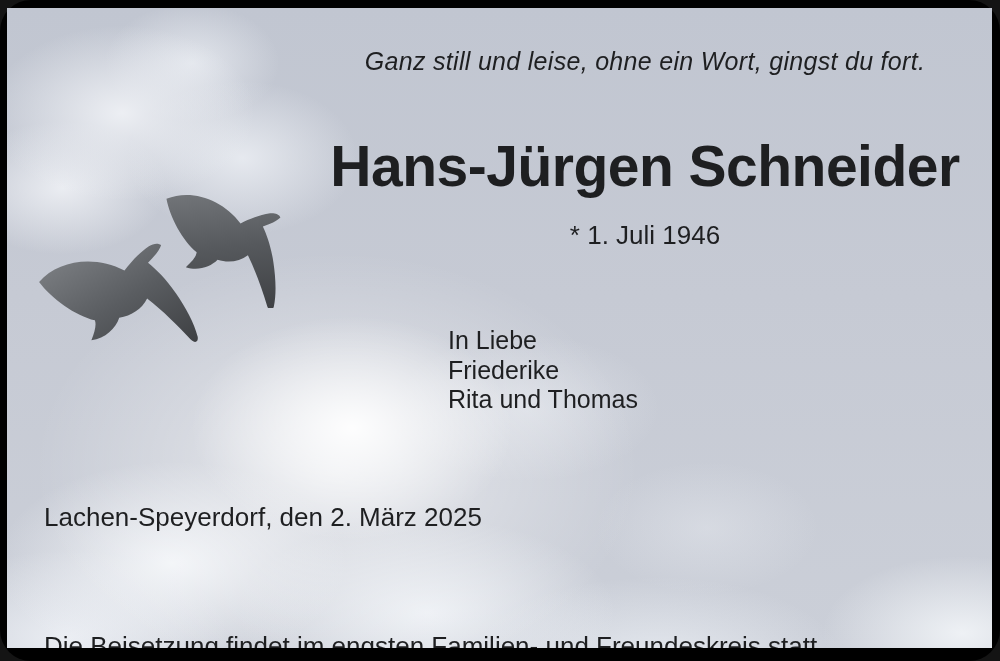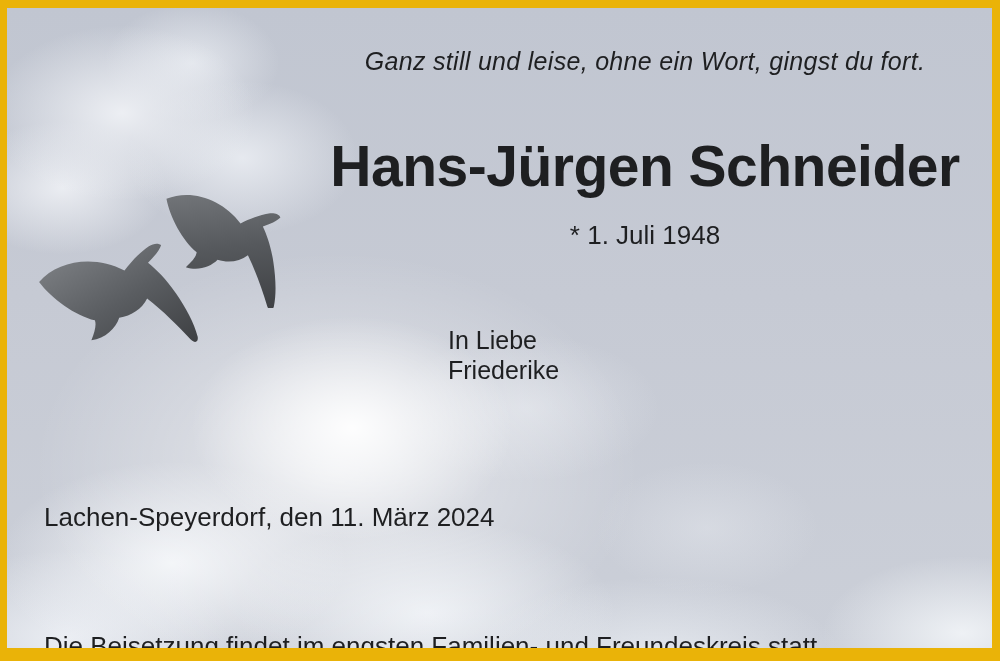--- a/index.html
+++ b/index.html
@@ -10,21 +10,22 @@
     background: #141414;
     font-family: "Liberation Sans", "DejaVu Sans", sans-serif;
     overflow: hidden;
   }
 
   
   .frame {
     position: relative;
     width: 1000px;
     height: 661px;
-    background: #eab308;
+    background: #000000;
+    border-radius: 31px;
   }
 
   
   .notice {
     position: absolute;
     left: 7px;
     top: 8px;
     width: 985px;
     height: 640px;
     overflow: hidden;
@@ -172,26 +173,27 @@
           C70,112 72,104 70,99
           C48,94 20,74 6,55 Z"></path>
       </g>
     </svg>
 
     <div class="quote">Ganz still und leise, ohne ein Wort, gingst du fort.</div>
 
     <div class="name">Hans-Jürgen Schneider</div>
 
     <div class="dates">
-      <span>* 1. Juli 1948</span>
+      <span>* 1. Juli 1946</span>
     </div>
 
     <div class="family">
       <div>In Liebe</div>
       <div>Friederike</div>
+      <div>Rita und Thomas</div>
     </div>
 
-    <div class="place-date">Lachen-Speyerdorf, den 11. März 2024</div>
+    <div class="place-date">Lachen-Speyerdorf, den 2. März 2025</div>
 
     <div class="funeral-note">Die Beisetzung findet im engsten Familien- und Freundeskreis statt.</div>
 
   </div>
 </div>
 
 </body></html>

